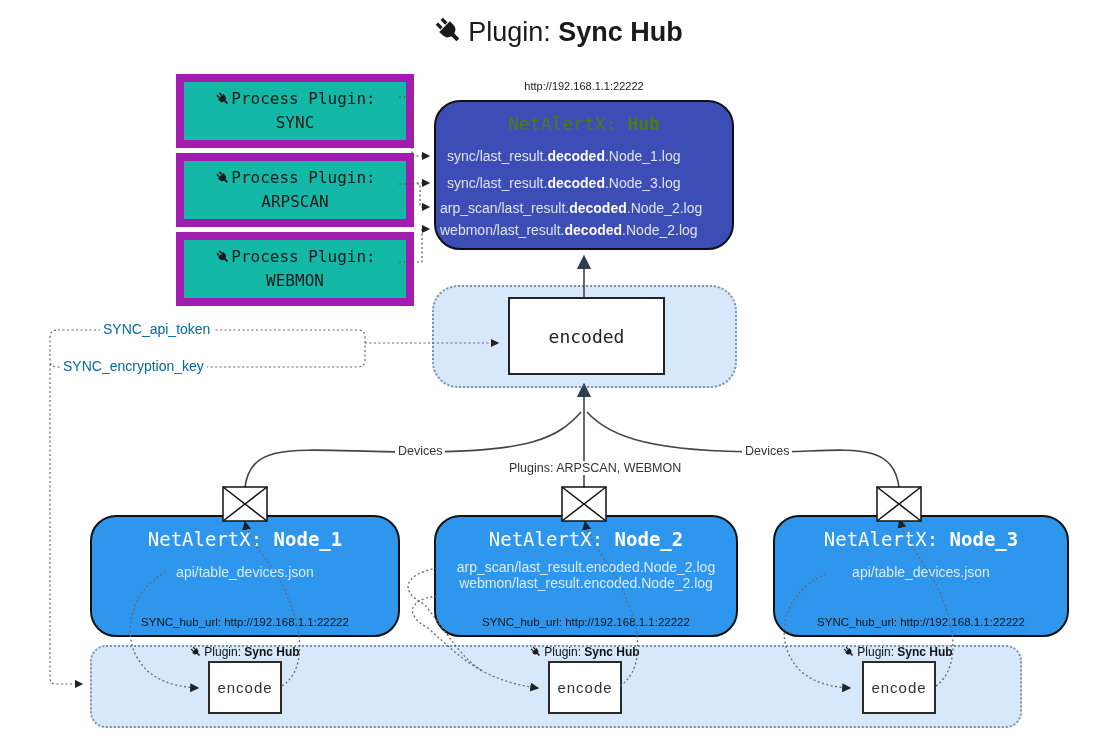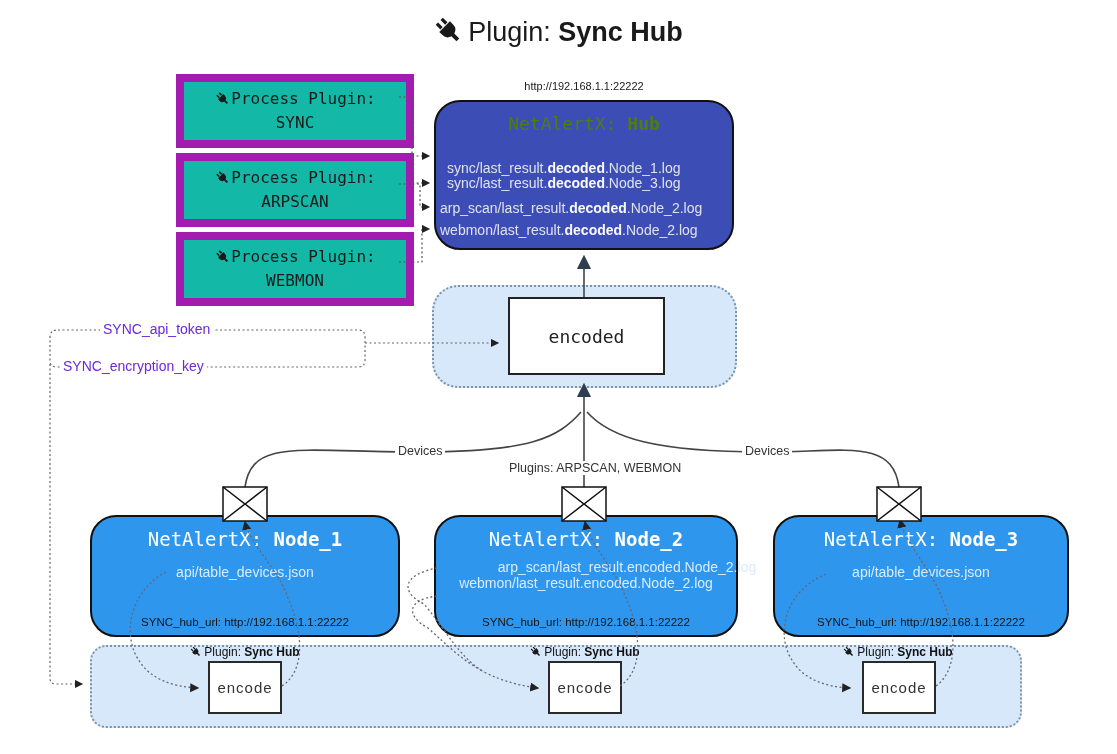--- a/index.html
+++ b/index.html
@@ -39,21 +39,21 @@
   .node-url{position:absolute;left:0;right:0;bottom:7px;text-align:center;font-size:11.5px;color:#141414;}
   
   .band{left:90px;top:645px;width:932px;height:83px;border-radius:16px;z-index:1;}
   .band-label{top:645px;width:160px;text-align:center;font-size:12px;color:#111;z-index:3;white-space:nowrap;}
   .band-label .bold{font-weight:bold;}
   .encode-box{top:661px;width:74px;height:53px;background:#fff;border:2px solid #2a2a2a;box-sizing:border-box;
               display:flex;align-items:center;justify-content:center;z-index:2;
               font-family:Liberation Sans, sans-serif;font-size:15px;letter-spacing:1px;color:#333;}
   
   .edge-label{background:#fff;padding:0 3px;font-size:12.5px;color:#333;z-index:6;white-space:nowrap;}
-  .set-label{background:#fff;padding:0 3px;font-size:14px;color:#6d28d9;z-index:6;white-space:nowrap;}
+  .set-label{background:#fff;padding:0 3px;font-size:14px;color:#0369a1;z-index:6;white-space:nowrap;}
   svg.overlay{position:absolute;left:0;top:0;z-index:5;pointer-events:none;}
 </style>
 </head>
 <body>
 
 <div id="canvas">
 
   <svg width="0" height="0" style="position:absolute">
     <symbol id="plug" viewBox="0 0 24 24">
       <path fill="#1a1a1a" d="M8 1h2.6v5.2H8zM13.4 1H16v5.2h-2.6zM6 7h12v3.6a6 6 0 0 1-4.4 5.79V22h-3.2v-5.61A6 6 0 0 1 6 10.6z"></path>
@@ -83,21 +83,21 @@
             <use href="#plug"></use>
           </svg></span><span>Process Plugin:</span></div>
     <div>WEBMON</div>
   </div>
 
   <div class="abs hub-url">http://192.168.1.1:22222</div>
   <div class="abs hub"></div>
   <div class="abs hub-title">
     <span>NetAlertX: </span><b>Hub</b>
   </div>
-  <div class="abs hub-line" style="top:160px;"><span>sync/last_result.</span><b>decoded</b><span>.Node_1.log</span></div>
+  <div class="abs hub-line" style="top:148px;"><span>sync/last_result.</span><b>decoded</b><span>.Node_1.log</span></div>
   <div class="abs hub-line" style="top:175px;"><span>sync/last_result.</span><b>decoded</b><span>.Node_3.log</span></div>
   <div class="abs hub-line" style="top:200px;left:440px;"><span>arp_scan/last_result.</span><b>decoded</b><span>.Node_2.log</span></div>
   <div class="abs hub-line" style="top:222px;left:440px;"><span>webmon/last_result.</span><b>decoded</b><span>.Node_2.log</span></div>
 
   <div class="abs panel decode-panel"></div>
   <div class="abs decode-box">
       <span>encoded</span>
     </div>
 
   <div class="abs set-label" style="left:100px;top:321px;">SYNC_api_token</div>
@@ -107,21 +107,21 @@
   <div class="abs edge-label" style="left:742px;top:444px;">Devices</div>
   <div class="abs edge-label" style="left:506px;top:461px;">Plugins: ARPSCAN, WEBMON</div>
 
   <div class="abs node" style="left:90px;width:310px;">
     <div class="node-title"><span>NetAlertX: </span><b>Node_1</b></div>
     <div class="node-file" style="margin-top:14px;">api/table_devices.json</div>
     <div class="node-url">SYNC_hub_url: http://192.168.1.1:22222</div>
   </div>
   <div class="abs node" style="left:434px;width:304px;">
     <div class="node-title"><span>NetAlertX: </span><b>Node_2</b></div>
-    <div class="node-file" style="margin-top:9px;margin-left:41px;">arp_scan/last_result.encoded.Node_2.log</div>
+    <div class="node-file" style="margin-top:9px;">arp_scan/last_result.encoded.Node_2.log</div>
     <div class="node-file">webmon/last_result.encoded.Node_2.log</div>
     <div class="node-url">SYNC_hub_url: http://192.168.1.1:22222</div>
   </div>
   <div class="abs node" style="left:773px;width:296px;">
     <div class="node-title"><span>NetAlertX: </span><b>Node_3</b></div>
     <div class="node-file" style="margin-top:14px;">api/table_devices.json</div>
     <div class="node-url">SYNC_hub_url: http://192.168.1.1:22222</div>
   </div>
 
   <div class="abs panel band"></div>

